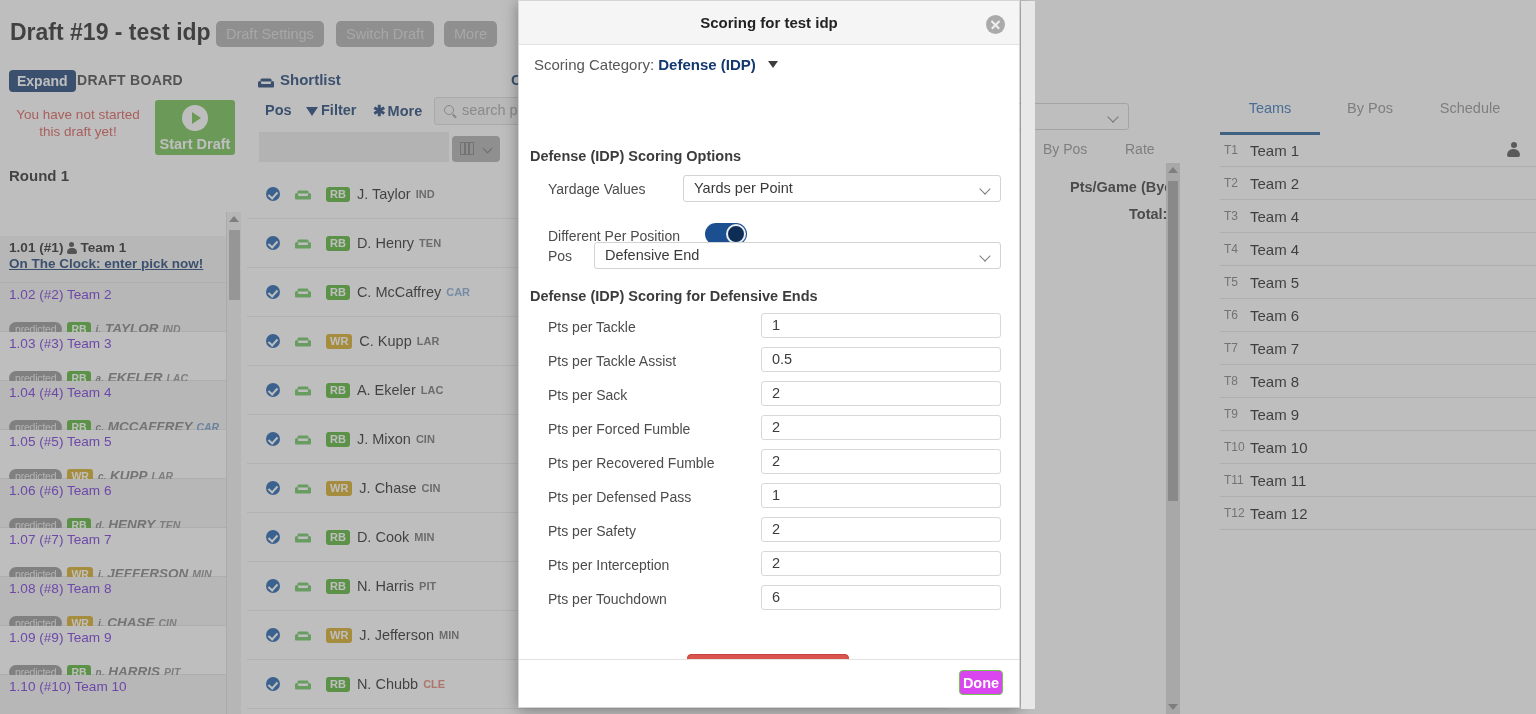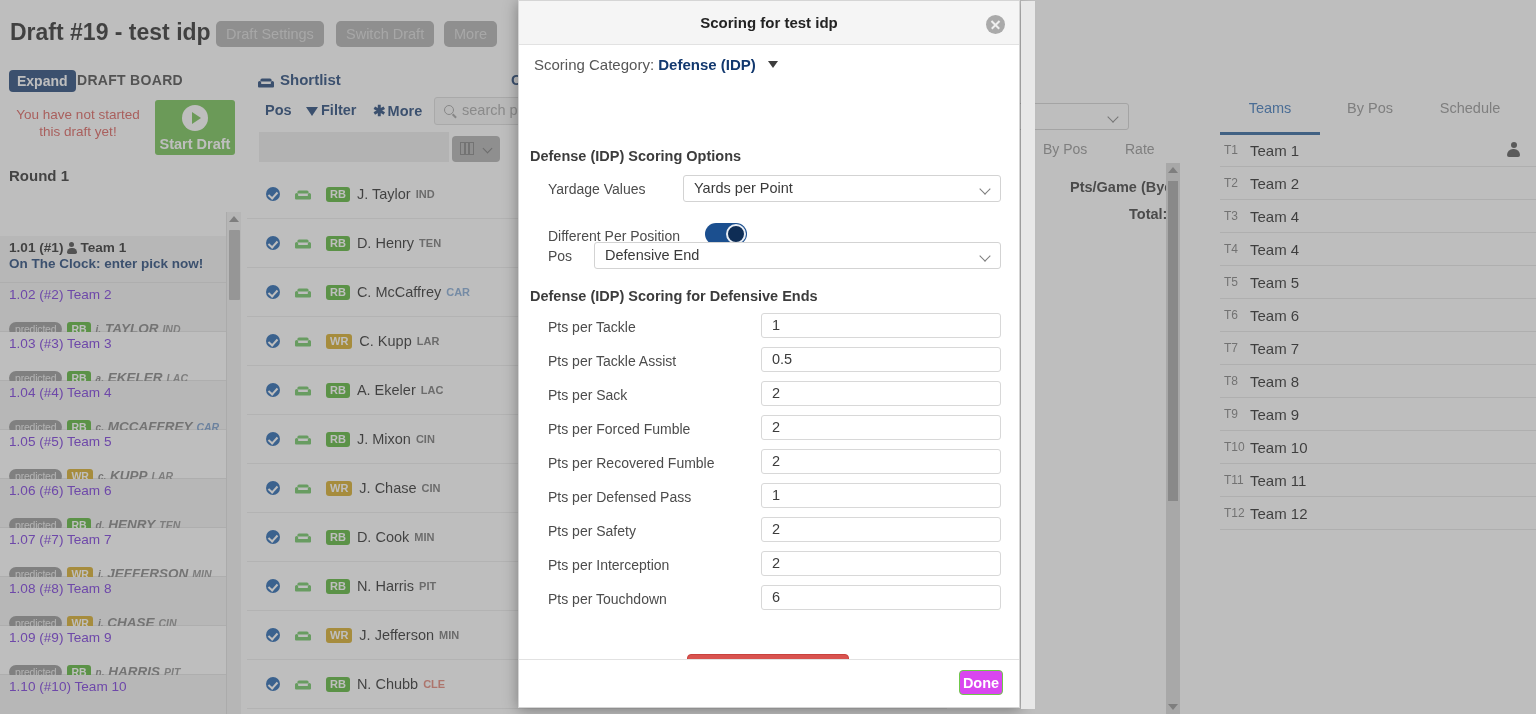--- a/index.html
+++ b/index.html
@@ -77,21 +77,21 @@
   .picklist { position: absolute; left: 0; top: 176px; width: 232px; }
   .pick {
     position: relative; width: 232px; height: 49px;
     border-bottom: 1px solid #e2e2e2; padding: 4px 0 0 9px; background: #fff;
   }
   .pick.alt { background: #f2f2f2; }
   .pick.active { background: #f2f2f2; height: 47px; }
   .pick .p1 { font-size: 13.6px; color: #6d28d9; white-space: nowrap; }
   .pick.active .p1 { color: #1c1c1c; font-weight: bold; font-size: 13.6px;}
   .pick .ontheclock {
-    font-size: 13.5px; font-weight: bold; color: #12386e; margin-top: 1px;
+    font-size: 13.5px; font-weight: bold; color: #12386e; margin-top: 1px; text-decoration: underline;
   }
   .person-ico {
     display: inline-block; width: 11px; height: 12px; position: relative;
     vertical-align: -2px; margin: 0 3px 0 3px;
   }
   .person-ico::before {
     content: ""; position: absolute; left: 3px; top: 0;
     width: 5px; height: 5px; border-radius: 50%; background: #3c3c3c;
   }
   .person-ico::after {

